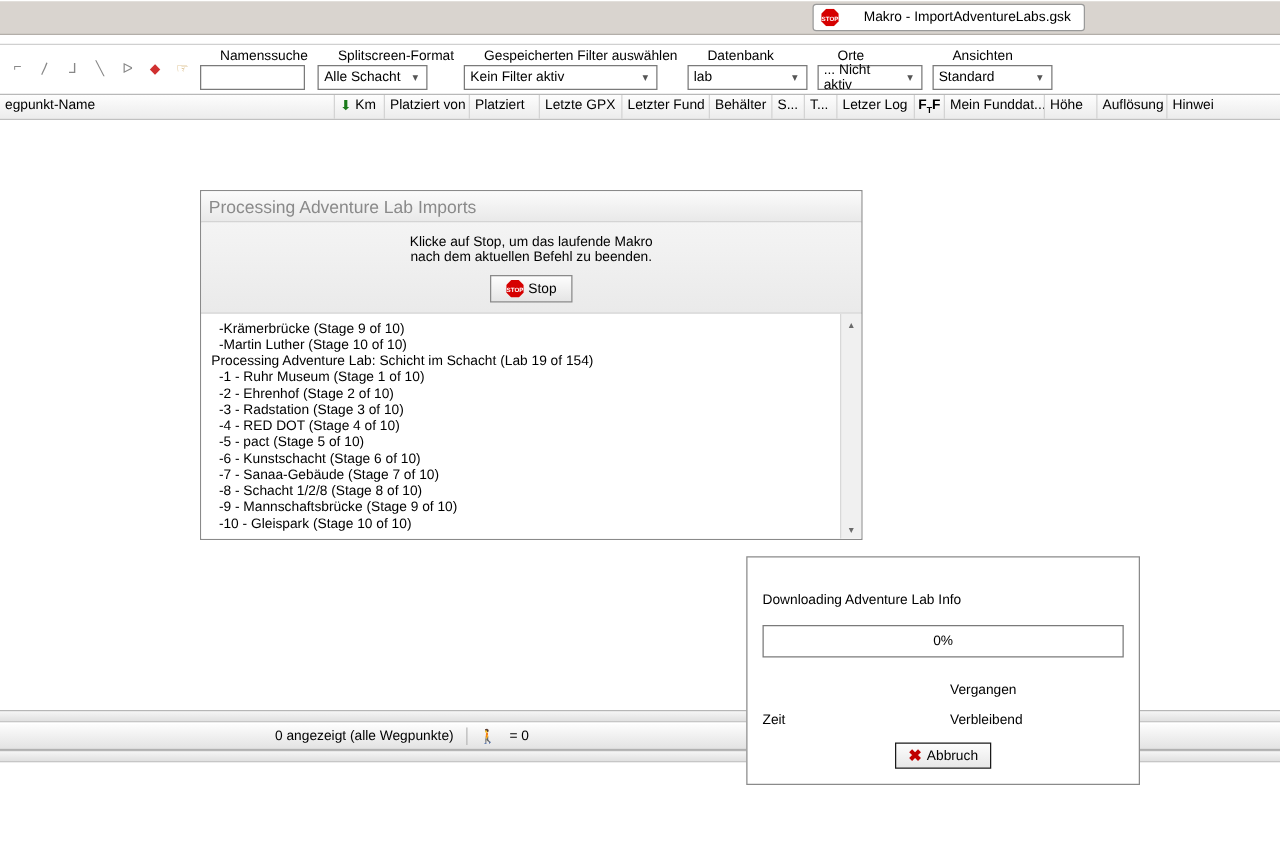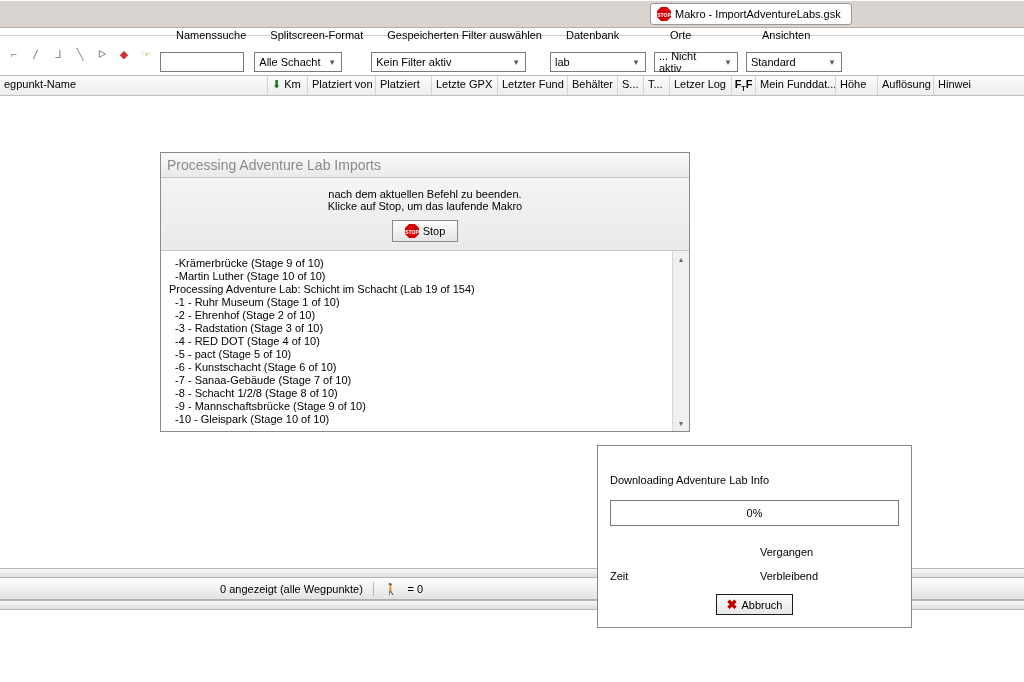--- a/index.html
+++ b/index.html
@@ -27,21 +27,21 @@
     position: absolute;
     left: 650px;
     top: 2px;
     height: 22px;
     background: #ffffff;
     border: 1px solid #9a9a9a;
     border-radius: 3px;
     padding: 2px 10px 2px 6px;
     display: flex;
     align-items: center;
-    gap: 4px;
+    gap: 20px;
   }
   .stop-octagon {
     display: inline-flex;
     width: 14px;
     height: 14px;
     align-items: center;
     justify-content: center;
   }
   .stop-octagon svg { display: block; }
 
@@ -78,21 +78,21 @@
     color: #888;
   }
   .tool-group {
     display: flex;
     flex-direction: column;
     margin-right: 8px;
   }
   .tool-label {
     color: #000;
     font-size: 11px;
-    margin-bottom: 10px;
+    margin-bottom: 0;
     height: 13px;
     padding-left: 16px;
   }
   .tool-input {
     height: 20px;
     border: 1px solid #7a7a7a;
     background: #fff;
     padding: 1px 3px;
     font-family: inherit;
     font-size: 11px;
@@ -398,22 +398,22 @@
   <div class="colcell" style="flex:1;border-right:none">
       <span>Hinwei</span>
     </div>
 </div>
 
 <div class="content">
 
   <div class="dlg-processing">
     <div class="dlg-titlebar">Processing Adventure Lab Imports</div>
     <div class="dlg-toparea">
+      <div>Klicke auf Stop, um das laufende Makro</div>
       <div>nach dem aktuellen Befehl zu beenden.</div>
-      <div>Klicke auf Stop, um das laufende Makro</div>
       <button class="dlg-btn">
         <span class="stop-octagon">
           <svg width="14" height="14" viewBox="0 0 14 14">
             <polygon points="4,0 10,0 14,4 14,10 10,14 4,14 0,10 0,4" fill="#d60000"></polygon>
             <text x="7" y="9.5" font-size="5" fill="#fff" font-family="Arial" text-anchor="middle" font-weight="bold">STOP</text>
           </svg>
         </span>
         <span>Stop</span>
       </button>
     </div>

